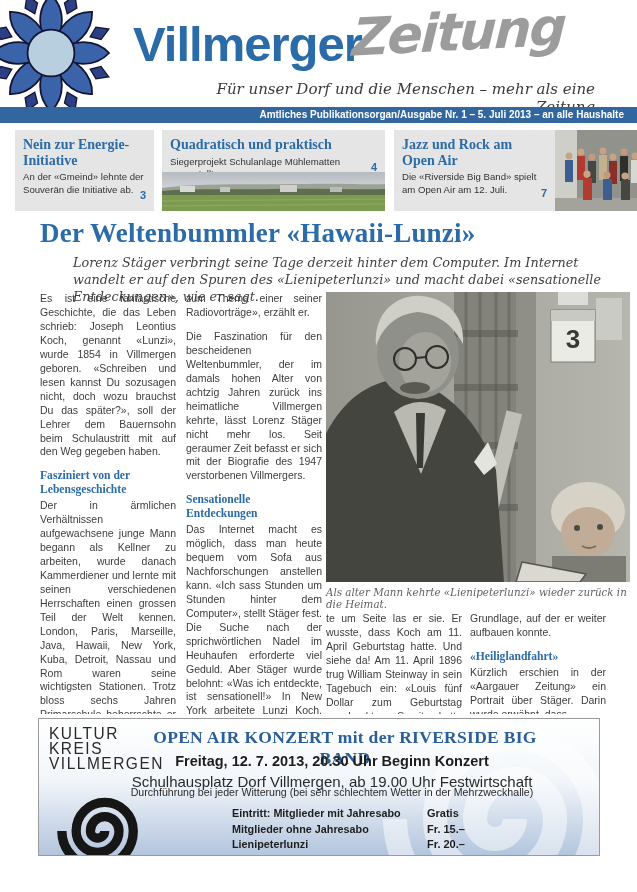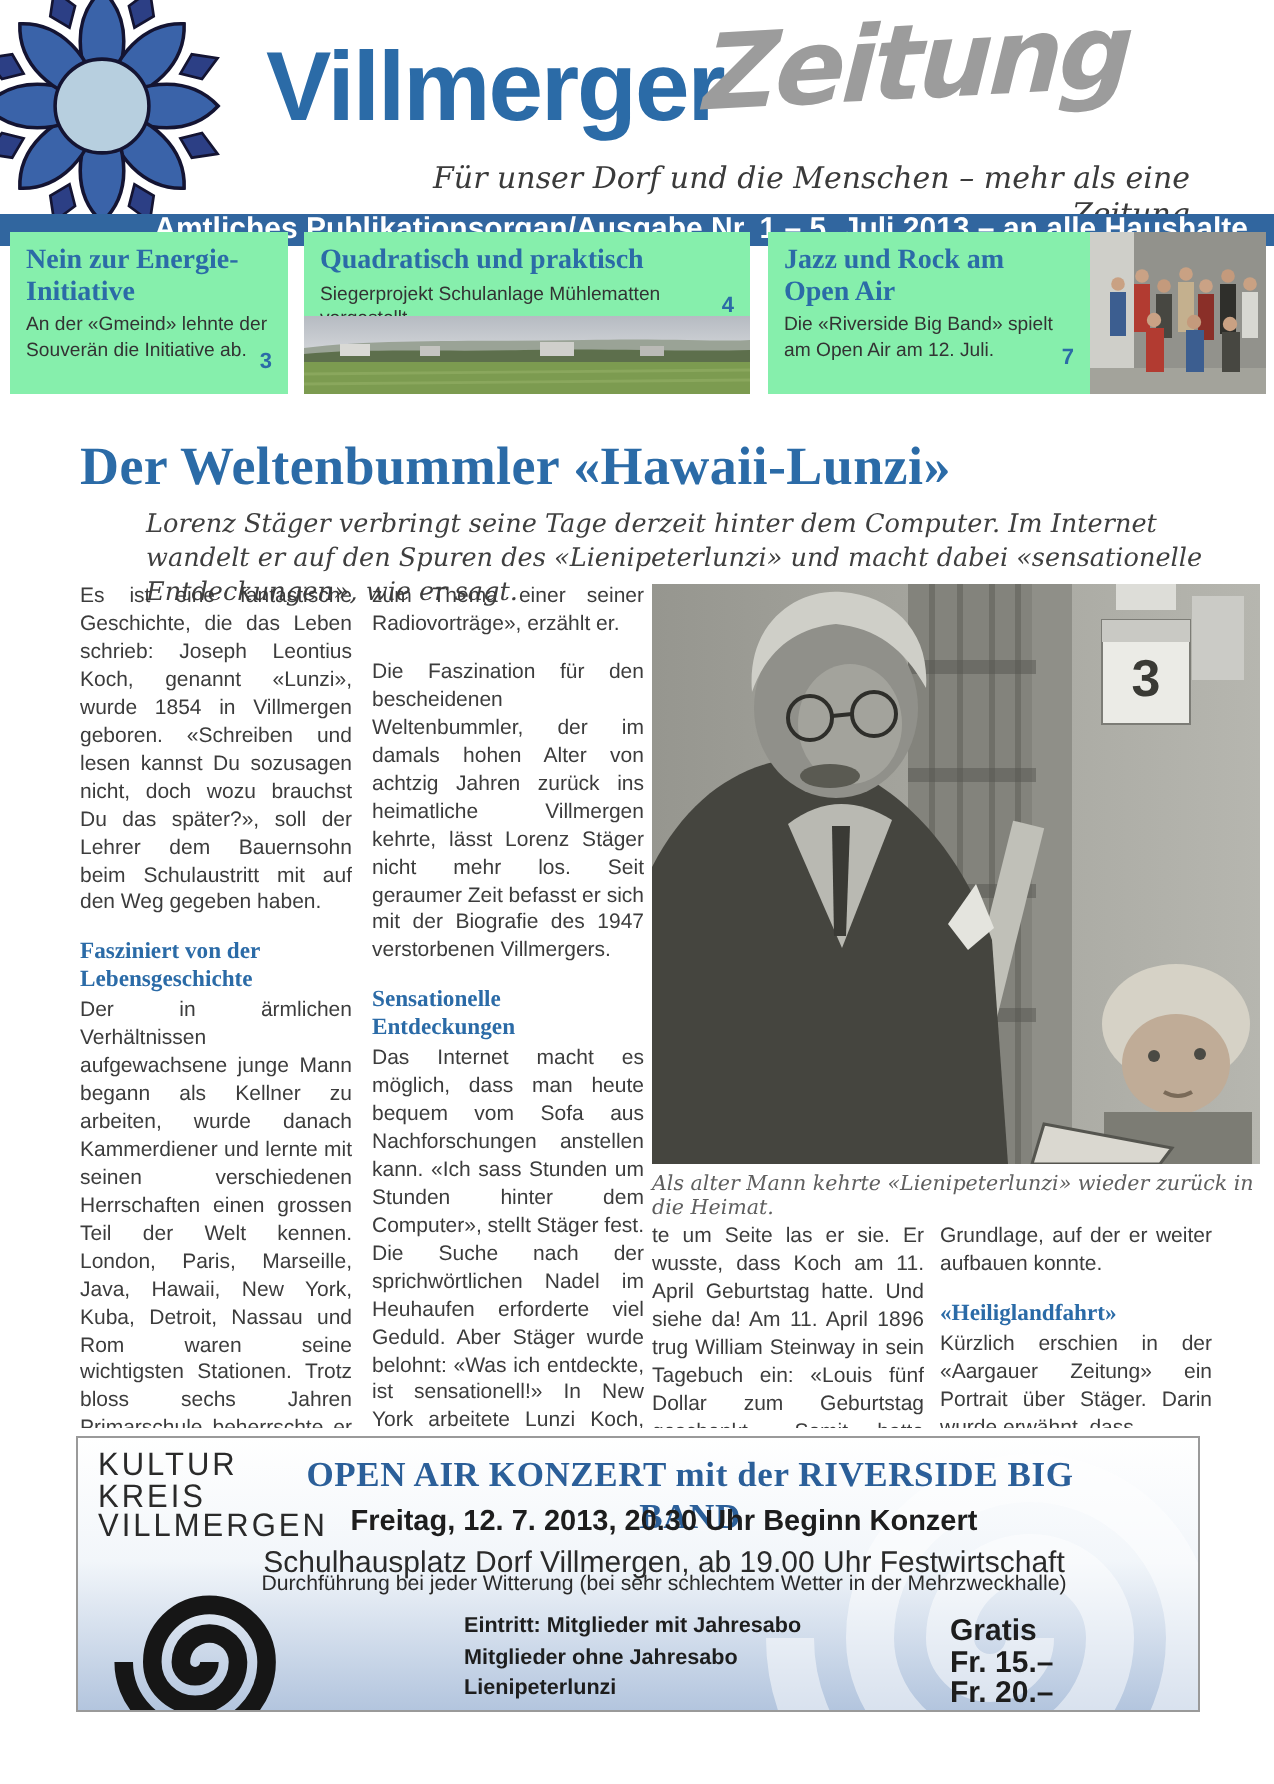--- a/index.html
+++ b/index.html
@@ -23,24 +23,24 @@
     transform:rotate(-3deg) skewX(-6deg);
   }
   .tagline {
     position:absolute; right:42px; top:80px; width:420px; text-align:right;
     font-family:"DejaVu Serif", serif; font-style:italic;
     font-size:15px; color:#3a3a3a;
   }
   .info-bar {
     position:absolute; left:0; top:107px; width:637px; height:16px;
     background:#31669f; color:#ffffff; text-align:right;
-    font-size:15px; font-weight:bold; line-height:16px; padding-right:13px;
+    font-size:10px; font-weight:bold; line-height:16px; padding-right:13px;
   }
   
-  .teaser { position:absolute; top:116px; height:81px; background:#86efac; overflow:hidden; }
+  .teaser { position:absolute; top:130px; height:81px; background:#e5e5e5; overflow:hidden;margin-left:10px; }
   .t1 { left:5px;  width:139px; }
   .t2 { left:152px; width:223px; }
   .t3 { left:384px; width:249px; }
   .teaser-h {
     font-family:"Liberation Serif", serif; font-weight:bold;
     color:#2b6ba7; font-size:14px; line-height:1.12; padding:7px 8px 2px 8px;
   }
   .teaser-b { font-size:9.6px; line-height:1.28; color:#333; padding:1px 8px 0 8px; }
   .teaser-pn {
     position:absolute; font-size:11px; font-weight:bold; color:#2b6ba7;
@@ -101,21 +101,21 @@
   }
   .ad-line1 { position:absolute; left:88px; top:34px; width:410px; text-align:center;
               font-size:14.5px; font-weight:bold; color:#1d1d1d; }
   .ad-line2 { position:absolute; left:88px; top:54px; width:410px; text-align:center;
               font-size:15px; color:#2a2a2a; }
   .ad-line3 { position:absolute; left:88px; top:67px; width:410px; text-align:center;
               font-size:10.6px; color:#2a2a2a; }
   .ad-prices { position:absolute; left:193px; top:88px; width:330px; }
   .price-row { position:relative; height:15.5px; }
   .price-label { position:absolute; left:0; font-size:10.8px; font-weight:bold; color:#1d1d1d; }
-  .price-value { position:absolute; left:195px; font-size:15px; font-weight:bold; color:#1d1d1d;margin-left:48px; }
+  .price-value { position:absolute; left:195px; font-size:11px; font-weight:bold; color:#1d1d1d; }
 </style>
 </head>
 <body>
 
 <div class="page">
 
   <div>
     <svg class="flower" viewBox="0 0 120 120">
       <g stroke="#141432" stroke-width="1.6" fill="#3a63a9">
         <g>

